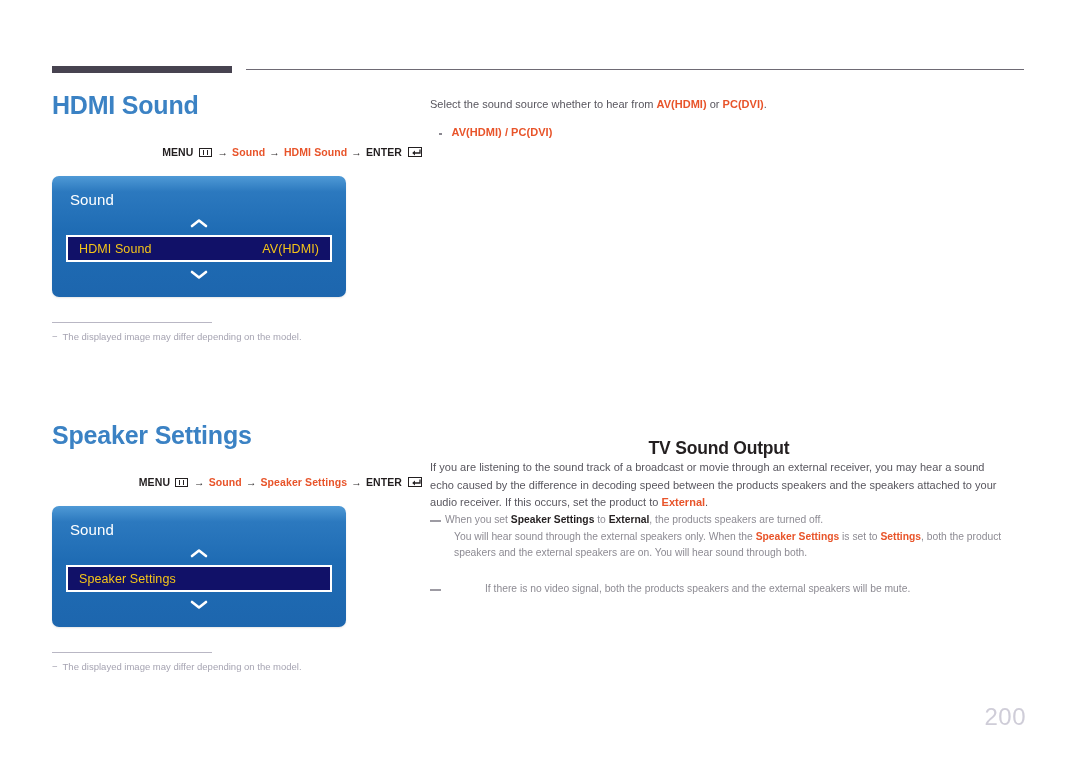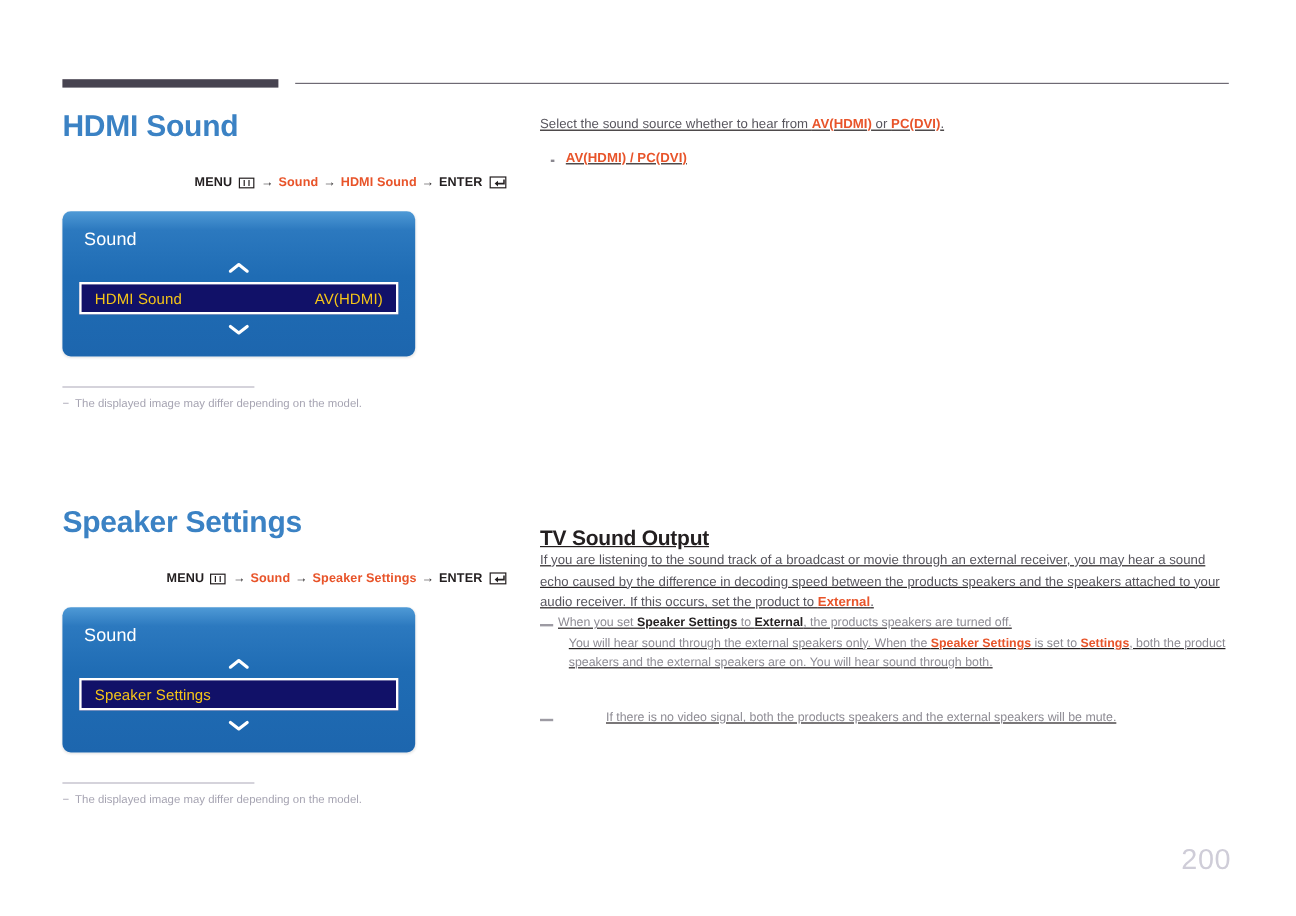--- a/index.html
+++ b/index.html
@@ -42,41 +42,41 @@
 
   
   .col-left {
     position: absolute;
     left: 52px;
     top: 90px;
     width: 370px;
   }
   .col-right {
     position: absolute;
-    left: 450px;
+    left: 430px;
     top: 96px;
     width: 578px;
-    text-decoration: underline;
   }
 
   
   .h1 {
     font-size: 25px;
     font-weight: bold;
     color: #3b82c4;
     letter-spacing: -0.2px;
     margin: 0;
     line-height: 1.2;
   }
   .h2 {
     font-size: 17.5px;
     font-weight: bold;
     color: #231f20;
     margin: 0;
     letter-spacing: -0.2px;
+    text-align: center;
   }
 
   
   .menupath {
     font-size: 10.5px;
     font-weight: bold;
     color: #231f20;
     letter-spacing: 0.1px;
     display: flex;
     align-items: center;
@@ -373,21 +373,21 @@
 
 
       <div class="note-block">
         <span class="note-dash"></span>
         <div class="note-body">
           <span>When you set </span><span class="n-dark">Speaker Settings</span><span> to </span><span class="n-dark">External</span><span>, the products speakers are turned off.</span>
           <span class="note-indent"><span>You will hear sound through the external speakers only. When the </span><span class="n-accent">Speaker Settings</span><span> is set to </span><span class="n-accent">Settings</span><span>, both the product speakers and the external speakers are on. You will hear sound through both.</span></span>
         </div>
       </div>
 
-      <div class="note-block" style="margin-top:30px;gap:44px;">
+      <div class="note-block" style="margin-top:20px;gap:44px;">
         <span class="note-dash"></span>
         <div class="note-body">If there is no video signal, both the products speakers and the external speakers will be mute.</div>
       </div>
     </div>
   </div>
 
   <div class="page-number">200</div>
 </div>
 
 </body></html>

